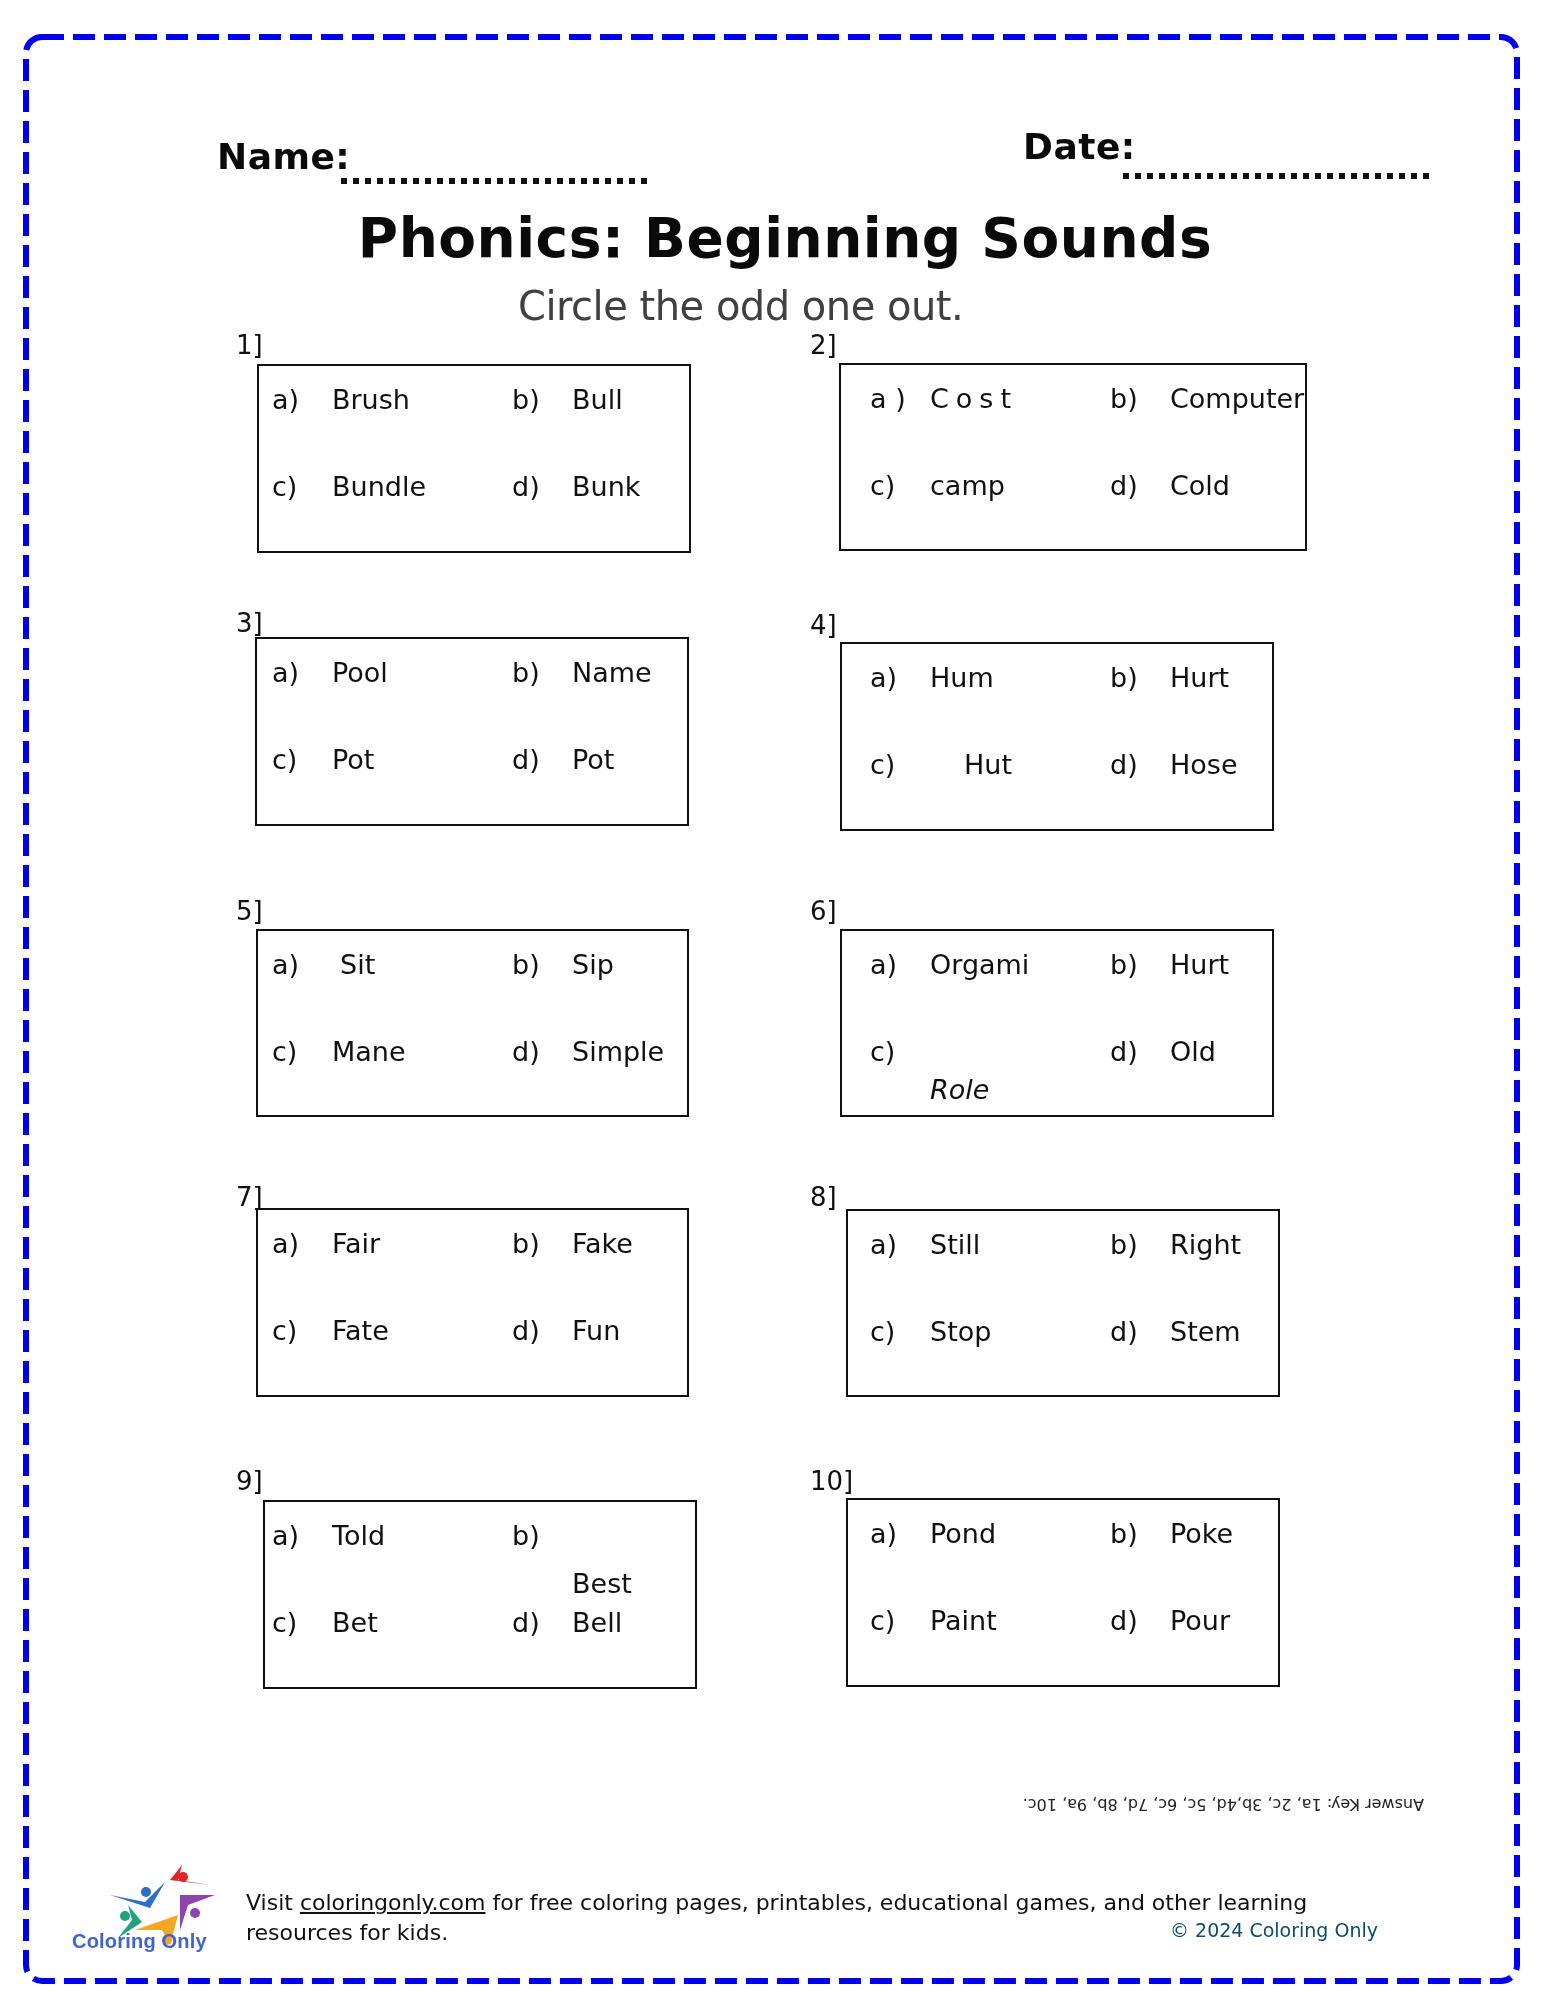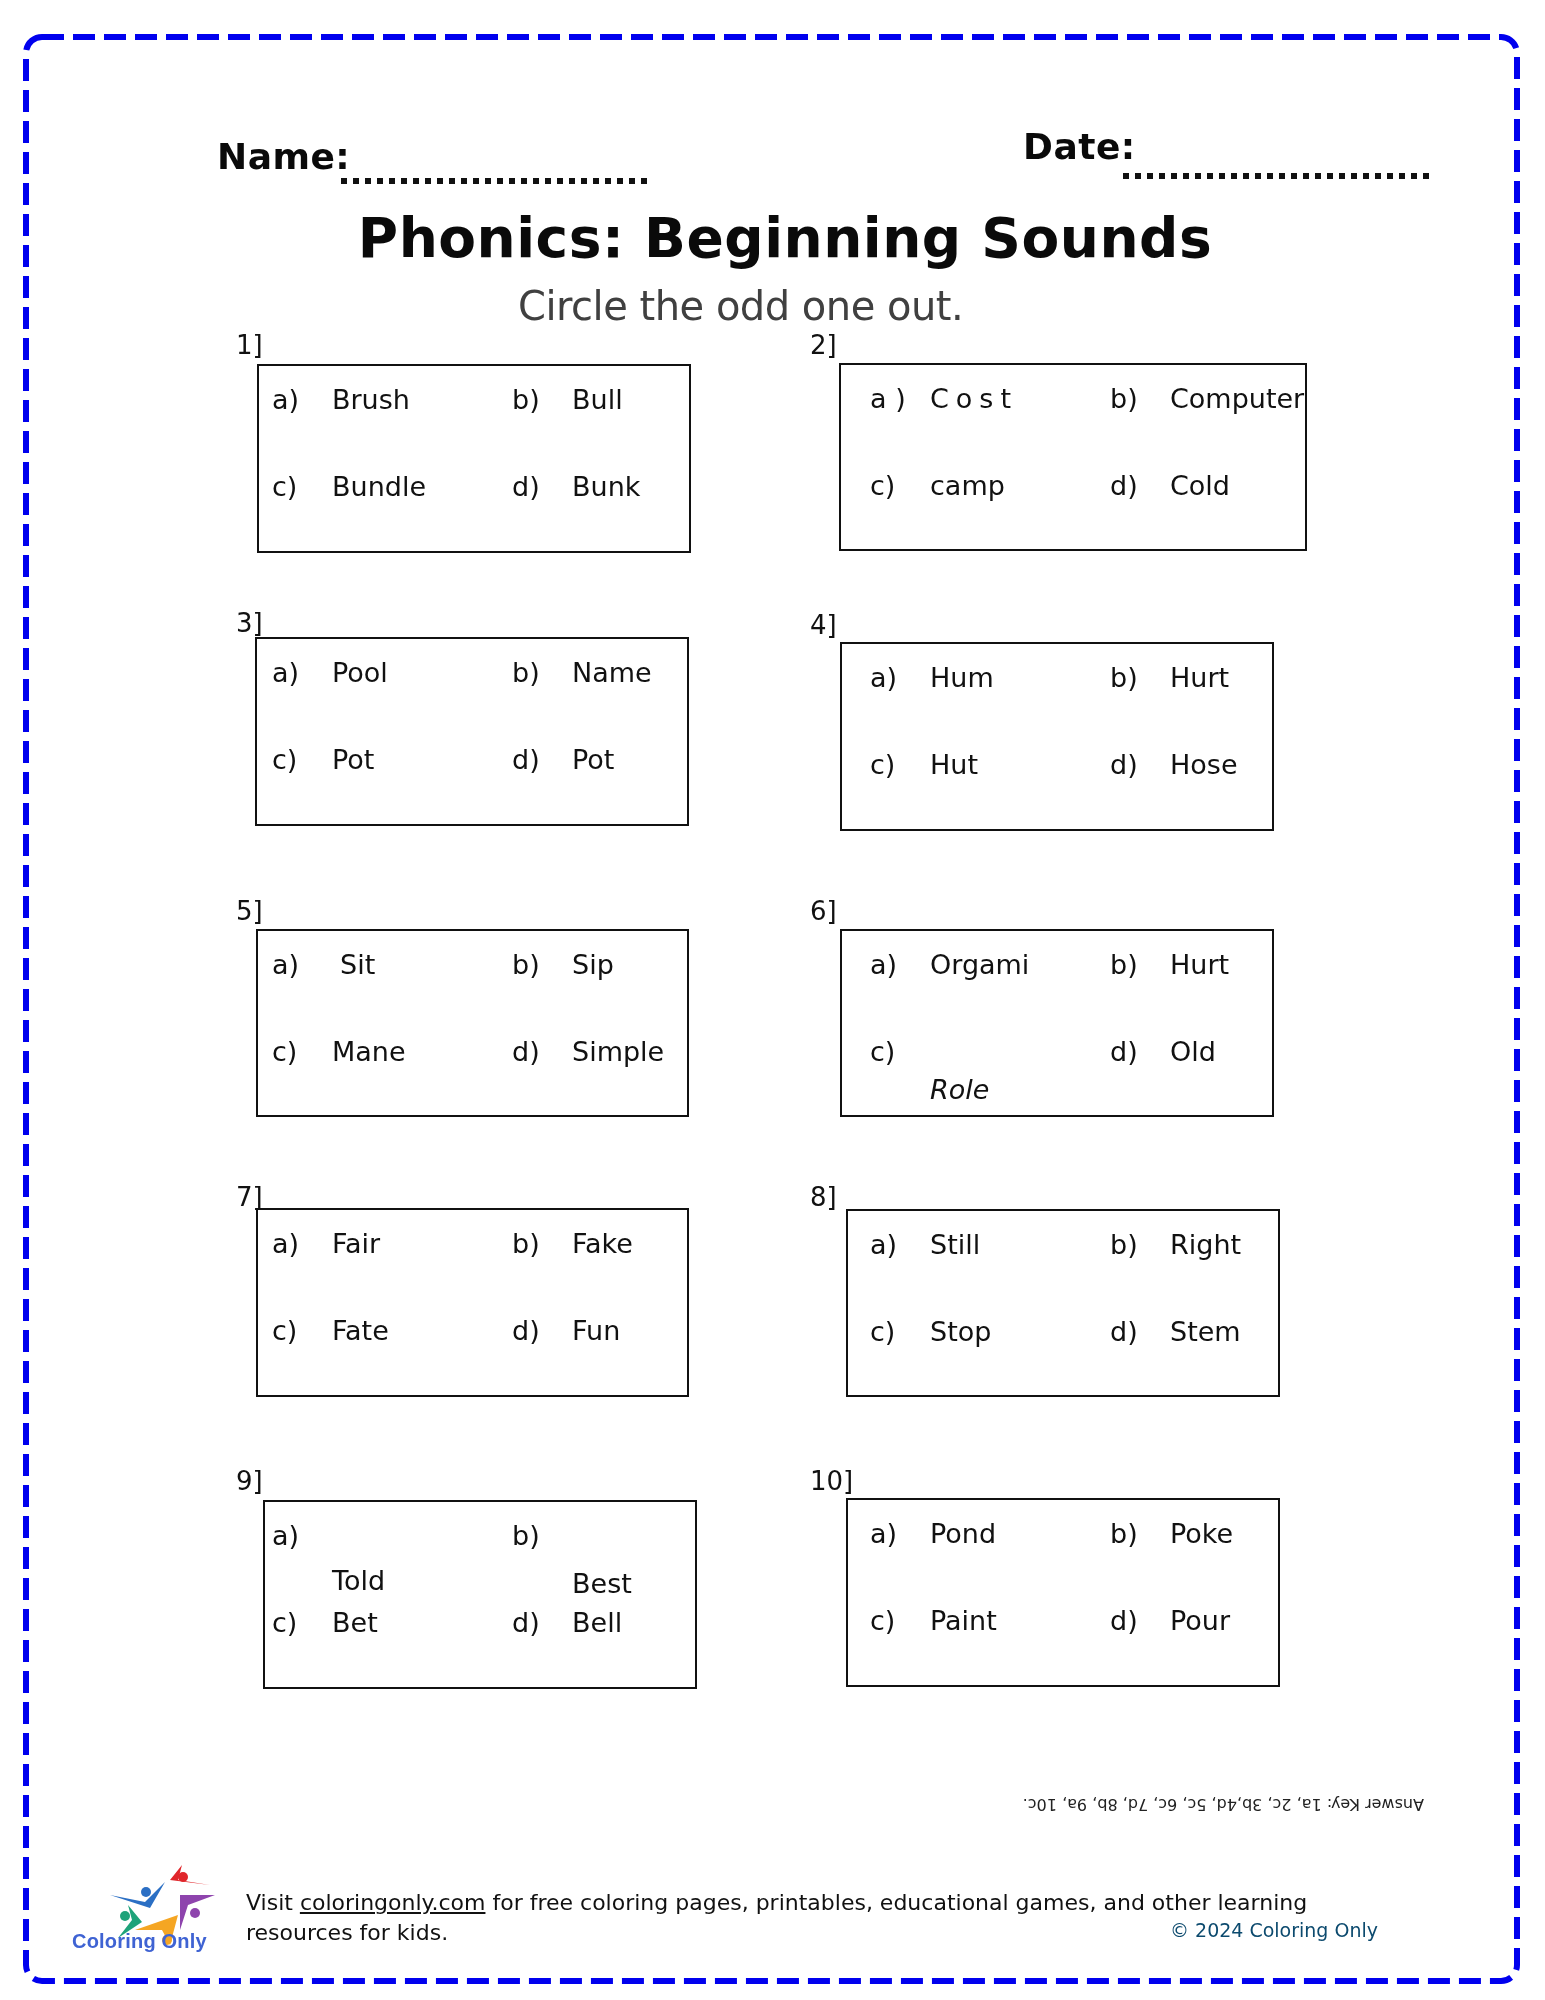--- a/index.html
+++ b/index.html
@@ -140,21 +140,21 @@
     <div style="position: absolute; left: 0px; top: 0px;">
       <span class="opt-letter" style="left: 870px; top: 661px;">a)</span>
       <span class="opt-word" style="left: 930px; top: 661px;">Hum</span>
     </div>
     <div style="position: absolute; left: 0px; top: 0px;">
       <span class="opt-letter" style="left: 1110px; top: 661px;">b)</span>
       <span class="opt-word" style="left: 1170px; top: 661px;">Hurt</span>
     </div>
     <div style="position: absolute; left: 0px; top: 0px;">
       <span class="opt-letter" style="left: 870px; top: 748px;">c)</span>
-      <span class="opt-word" style="left: 930px; top: 748px;">Hut</span>
+      <span class="opt-word" style="left: 964px; top: 748px;">Hut</span>
     </div>
     <div style="position: absolute; left: 0px; top: 0px;">
       <span class="opt-letter" style="left: 1110px; top: 748px;">d)</span>
       <span class="opt-word" style="left: 1170px; top: 748px;">Hose</span>
     </div>
     <div class="q-number" style="left: 236px; top: 896px;">5]</div>
     <div class="q-box" style="left: 256px; top: 929px; width: 433px; height: 188px;"></div>
     <div style="position: absolute; left: 0px; top: 0px;">
       <span class="opt-letter" style="left: 272px; top: 948px;">a)</span>
       <span class="opt-word" style="left: 340px; top: 948px;">Sit</span>
@@ -222,21 +222,21 @@
       <span class="opt-word" style="left: 930px; top: 1315px;">Stop</span>
     </div>
     <div style="position: absolute; left: 0px; top: 0px;">
       <span class="opt-letter" style="left: 1110px; top: 1315px;">d)</span>
       <span class="opt-word" style="left: 1170px; top: 1315px;">Stem</span>
     </div>
     <div class="q-number" style="left: 236px; top: 1466px;">9]</div>
     <div class="q-box" style="left: 263px; top: 1500px; width: 434px; height: 189px;"></div>
     <div style="position: absolute; left: 0px; top: 0px;">
       <span class="opt-letter" style="left: 272px; top: 1519px;">a)</span>
-      <span class="opt-word" style="left: 332px; top: 1564px;">Told</span>
+      <span class="opt-word" style="left: 332px; top: 1519px;">Told</span>
     </div>
     <div style="position: absolute; left: 0px; top: 0px;">
       <span class="opt-letter" style="left: 512px; top: 1519px;">b)</span>
       <span class="opt-word" style="left: 572px; top: 1519px; margin-top: 48px;">Best</span>
     </div>
     <div style="position: absolute; left: 0px; top: 0px;">
       <span class="opt-letter" style="left: 272px; top: 1606px;">c)</span>
       <span class="opt-word" style="left: 332px; top: 1606px;">Bet</span>
     </div>
     <div style="position: absolute; left: 0px; top: 0px;">

